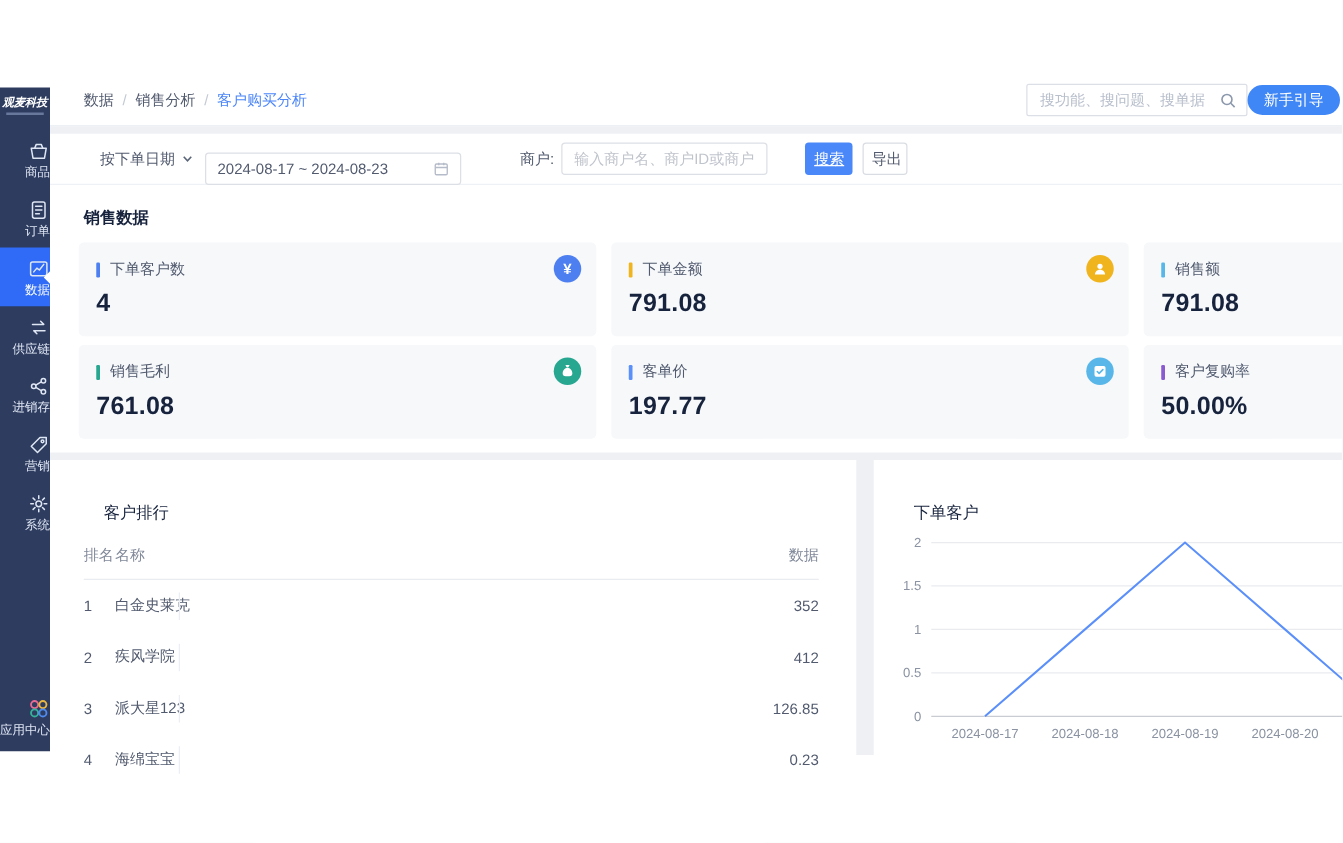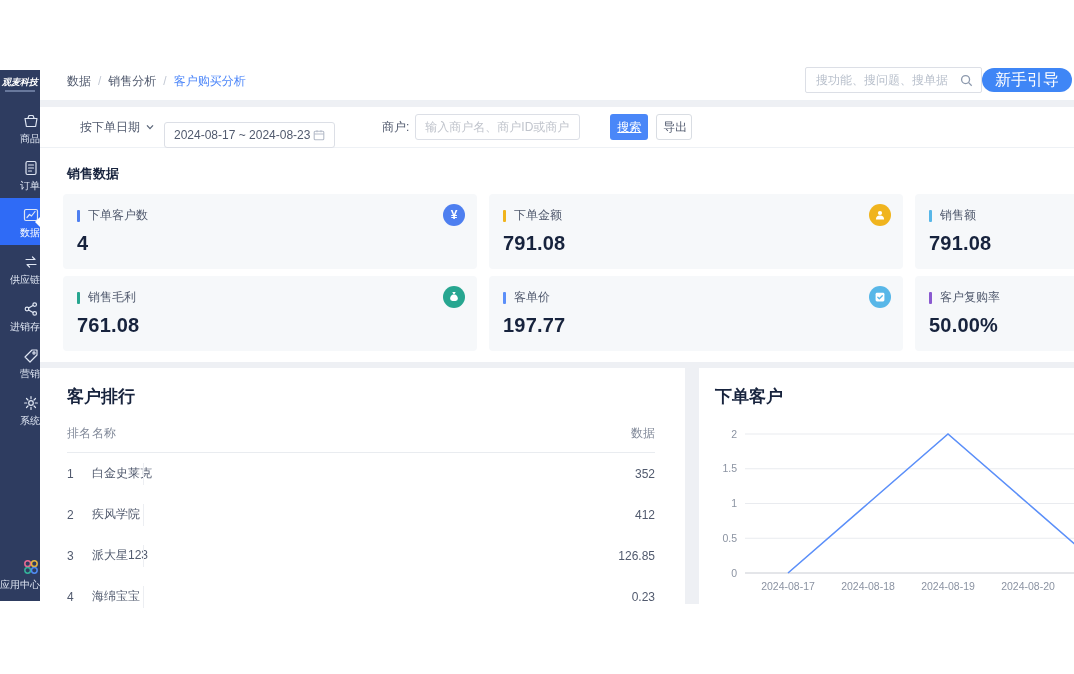--- a/index.html
+++ b/index.html
@@ -33,33 +33,33 @@
   .crumb{font-size:12px;color:#515a6e;}
   .crumb.current{color:#4c86f9;}
   .crumb-sep{font-size:12px;color:#c3c9d4;margin:0 7px;}
   .top-right{margin-left:auto;display:flex;align-items:center;}
   .search-box{width:177px;height:26px;border:1px solid #dcdfe6;border-radius:2px;
               display:flex;align-items:center;padding:0 8px;background:#fff;}
   .search-box input{border:none;outline:none;flex:1;font-size:12px;color:#515a6e;
               font-family:"Liberation Sans",sans-serif;background:transparent;min-width:0;}
   .search-box input::placeholder{color:#b9c0cc;}
   .guide-btn{height:24px;padding:0 13px;border:none;border-radius:12px;background:#3f86f6;
-             color:#fff;font-size:16px;cursor:pointer;font-family:"Liberation Sans",sans-serif;white-space:nowrap;}
+             color:#fff;font-size:12px;cursor:pointer;font-family:"Liberation Sans",sans-serif;white-space:nowrap;}
 
   
   .main{position:absolute;left:40px;top:101px;width:1034px;height:503px;background:#eef0f4;}
   .panel{position:absolute;background:#fff;}
   .panel-top{left:0;top:6px;width:1034px;height:255px;}
 
   .filter-row{display:flex;align-items:center;height:41px;border-bottom:1px solid #eef1f5;padding-left:40px;}
   .f-label{font-size:12px;color:#515a6e;white-space:nowrap;}
   .caret{margin-left:5px;display:flex;align-items:center;cursor:pointer;}
   .field{height:26px;border:1px solid #dcdfe6;border-radius:3px;background:#fff;
          display:flex;align-items:center;font-size:12px;color:#515a6e;}
-  .date-field{width:171px;margin-left:9px;padding:0 9px;justify-content:space-between;cursor:pointer;margin-top:15px;}
+  .date-field{width:205px;margin-left:9px;padding:0 9px;justify-content:space-between;cursor:pointer;margin-top:15px;}
   .merchant-label{margin-left:47px;}
   .merchant-input{width:165px;margin-left:6px;padding:0 9px;outline:none;
                   font-family:"Liberation Sans",sans-serif;}
   .merchant-input::placeholder{color:#c0c4cc;}
   .btn{height:26px;border-radius:3px;font-size:12px;cursor:pointer;
        font-family:"Liberation Sans",sans-serif;white-space:nowrap;}
   .btn-primary{margin-left:30px;width:38px;border:none;background:#4a87f8;color:#fff;text-decoration:underline;}
   .btn-plain{margin-left:8px;width:36px;border:1px solid #d9dde3;background:#fff;color:#515a6e;}
 
   .section-title{margin:0;padding:17px 0 0 27px;font-size:13px;font-weight:bold;color:#17233d;}
@@ -68,21 +68,21 @@
              padding:13px 16px 0 14px;}
   .stat-title{display:flex;align-items:center;font-size:12px;color:#515a6e;}
   .accent{width:3px;height:12px;border-radius:1px;margin-right:8px;flex:none;}
   .stat-value{font-size:20px;font-weight:bold;color:#17233d;margin-top:8px;letter-spacing:.2px;}
   .stat-icon{position:absolute;top:10px;right:12px;width:22px;height:22px;border-radius:50%;
              color:#fff;display:flex;align-items:center;justify-content:center;
              font-size:12px;font-weight:bold;}
   .stat-icon svg{width:12px;height:12px;}
 
   .panel-rank{left:0;top:267px;width:645px;height:237px;padding:17px 0 0 27px;}
-  .panel-rank h3,.panel-chart h3{margin:0;font-size:17px;font-weight:bold;color:#17233d;}
+  .panel-rank h3,.panel-chart h3{margin:16px;font-size:13px;font-weight:normal;color:#17233d;}
   .rank-header{position:relative;display:flex;width:588px;margin-top:17px;padding-bottom:10px;
                border-bottom:1px solid #e9ecf0;font-size:12px;color:#818999;}
   .col-rank{width:25px;flex:none;}
   .col-name{width:51px;flex:none;white-space:nowrap;}
   .col-value{position:absolute;right:0;top:0;}
   .rank-row{position:relative;display:flex;align-items:center;width:588px;height:41px;
             font-size:12px;color:#515a6e;}
   .bar-track{width:490px;height:22px;flex:none;border-left:1px solid #eceef2;}
   .rank-bar{height:22px;min-width:1px;}
   .row-value{position:absolute;right:0;color:#515a6e;}

